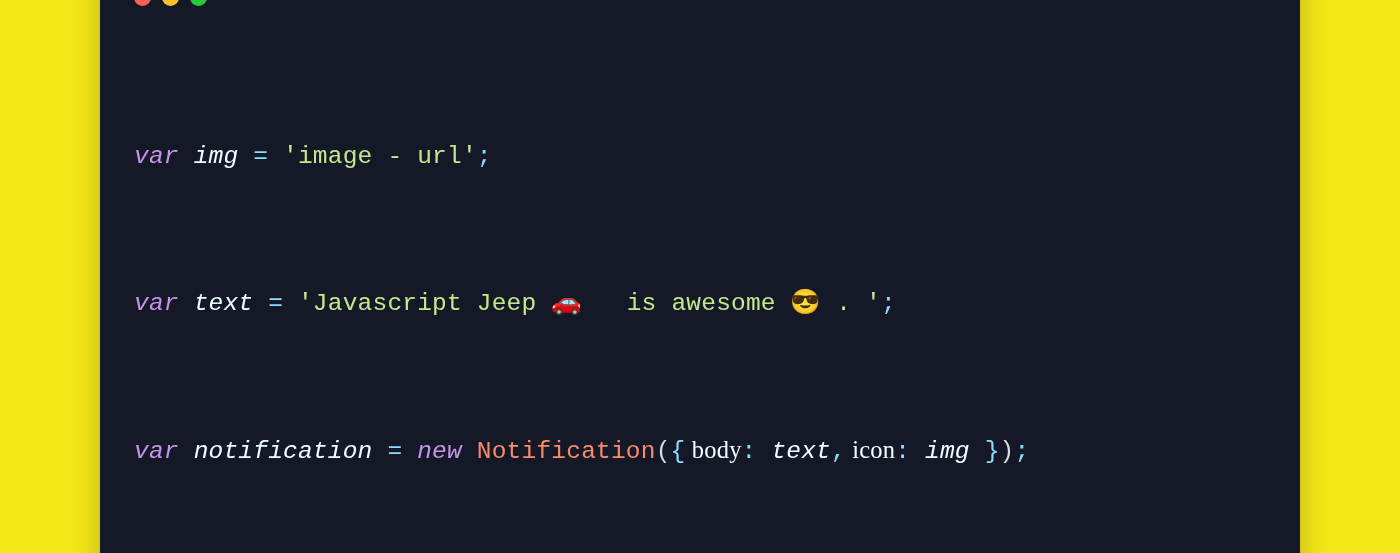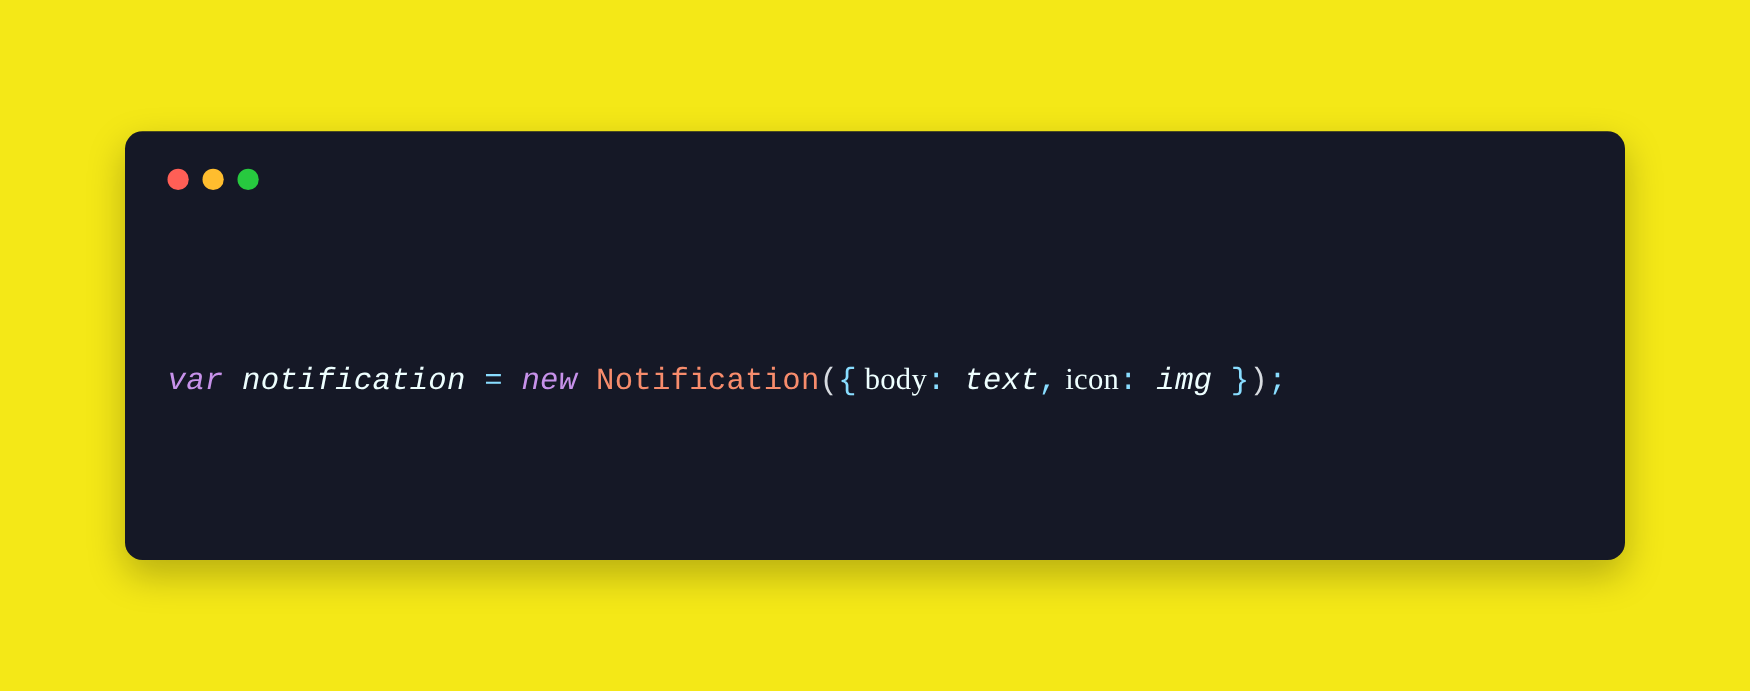--- a/index.html
+++ b/index.html
@@ -69,15 +69,17 @@
 <body>
 
 <div class="code-window">
   <div class="traffic-lights">
     <div class="dot red"></div>
     <div class="dot yellow"></div>
     <div class="dot green"></div>
   </div>
 
   <div class="code-block">
+    <div class="code-line"><span class="tok-keyword">var</span><span> </span><span class="tok-variable">img</span><span> </span><span class="tok-operator">=</span><span> </span><span class="tok-string">'image - url'</span><span class="tok-punct">;</span></div>
+    <div class="code-line"><span class="tok-keyword">var</span><span> </span><span class="tok-variable">text</span><span> </span><span class="tok-operator">=</span><span> </span><span class="tok-string">'Javascript Jeep 🚗   is awesome 😎 . '</span><span class="tok-punct">;</span></div>
     <div class="code-line"><span class="tok-keyword">var</span><span> </span><span class="tok-variable">notification</span><span> </span><span class="tok-operator">=</span><span> </span><span class="tok-keyword">new</span><span> </span><span class="tok-class">Notification</span><span class="tok-paren">(</span><span class="tok-punct">{</span><span class="tok-property"> body</span><span class="tok-punct">:</span><span> </span><span class="tok-variable">text</span><span class="tok-punct">,</span><span class="tok-property"> icon</span><span class="tok-punct">:</span><span> </span><span class="tok-variable">img</span><span> </span><span class="tok-punct">}</span><span class="tok-paren">)</span><span class="tok-punct">;</span></div>
   </div>
 </div>
 
 </body></html>

